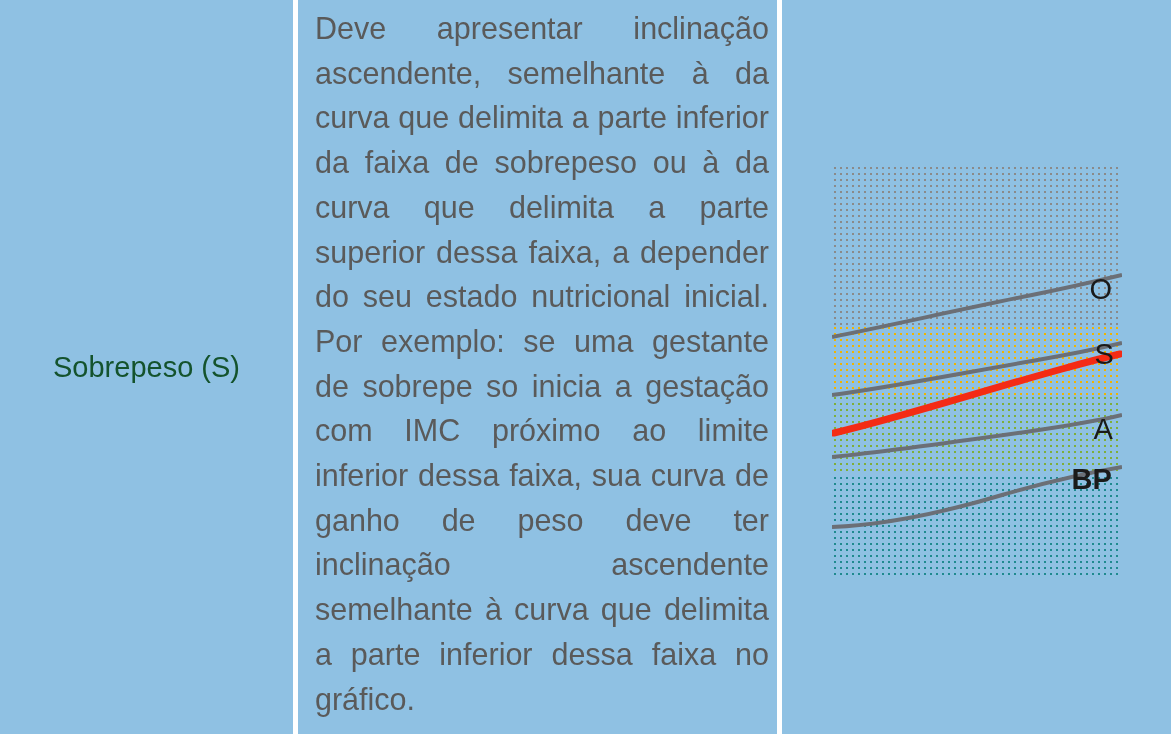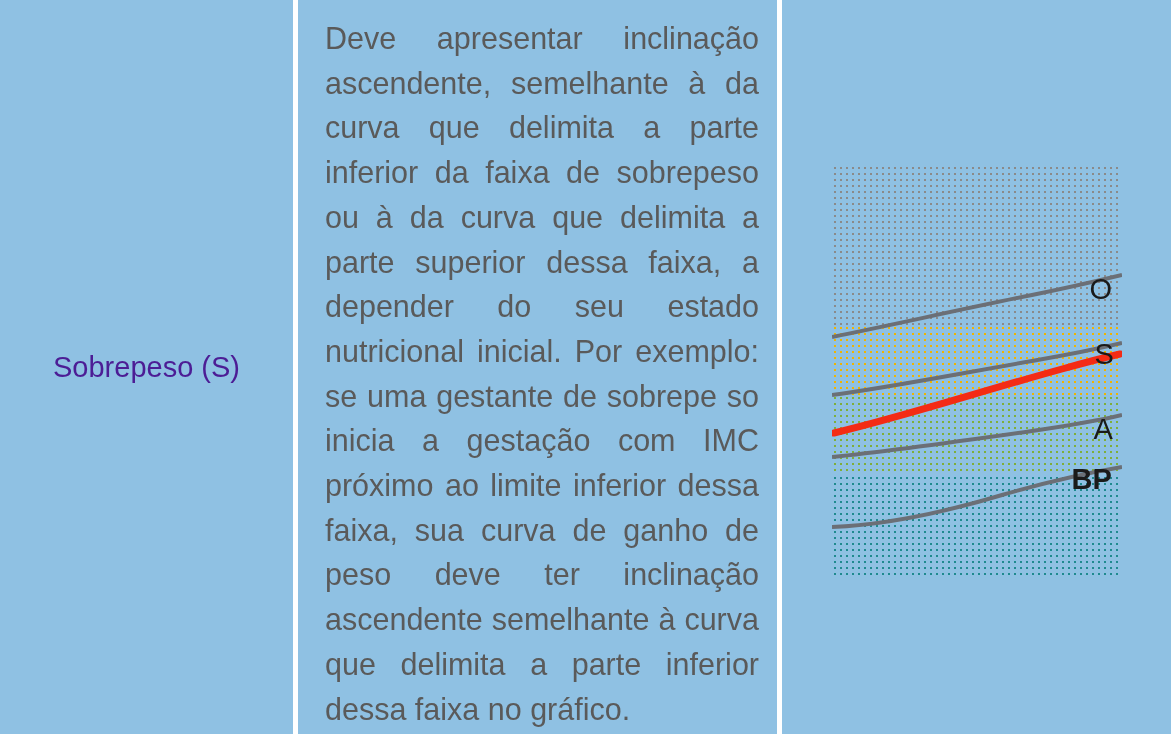--- a/index.html
+++ b/index.html
@@ -30,33 +30,33 @@
   .col-label {
     flex: 0 0 293px;
     display: flex;
     align-items: center;
     justify-content: center;
     padding: 0 10px;
     box-sizing: border-box;
   }
   .col-label .label-text {
     font-size: 29px;
-    color: #4c1d95;
+    color: #14532d;
     line-height: 1.2;
     text-align: center;
     white-space: nowrap;
   }
   .col-desc {
     flex: 0 0 479px;
     box-sizing: border-box;
     padding: 6px 8px 4px 17px;
     display: block;
   }
   .col-desc p {
-    margin: 10px;
+    margin: 0;
     font-size: 30.5px;
     line-height: 44.7px;
     color: #5a5a5a;
     text-align: justify;
     text-justify: inter-word;
     -webkit-hyphens: none;
     hyphens: none;
   }
   .col-chart {
     flex: 1 1 auto;

